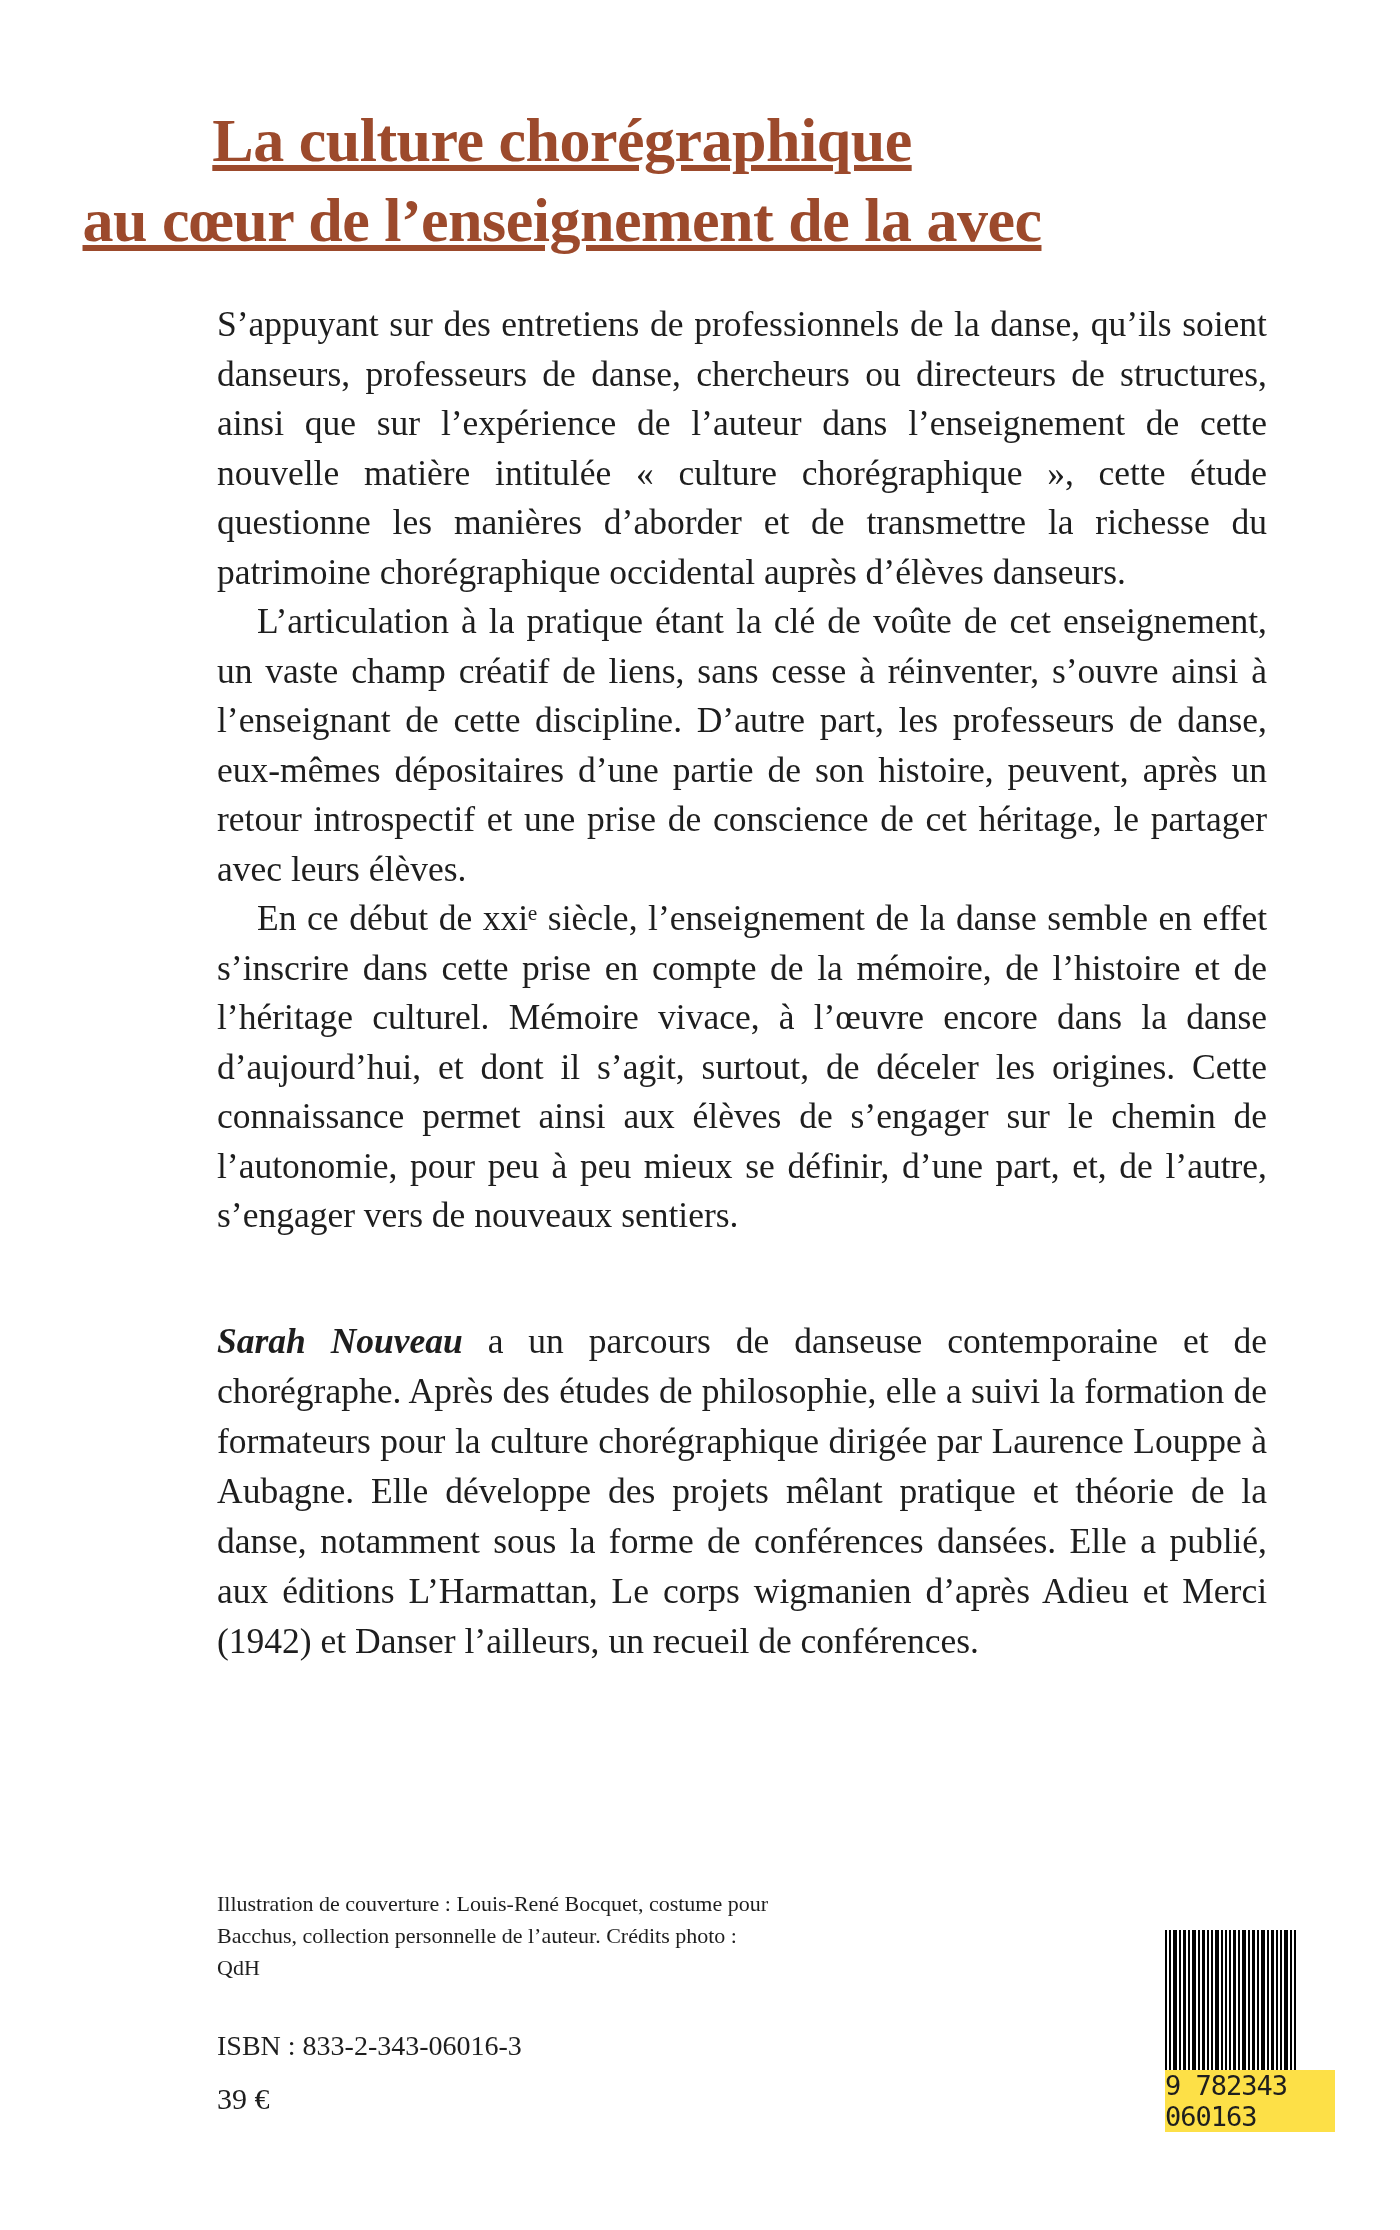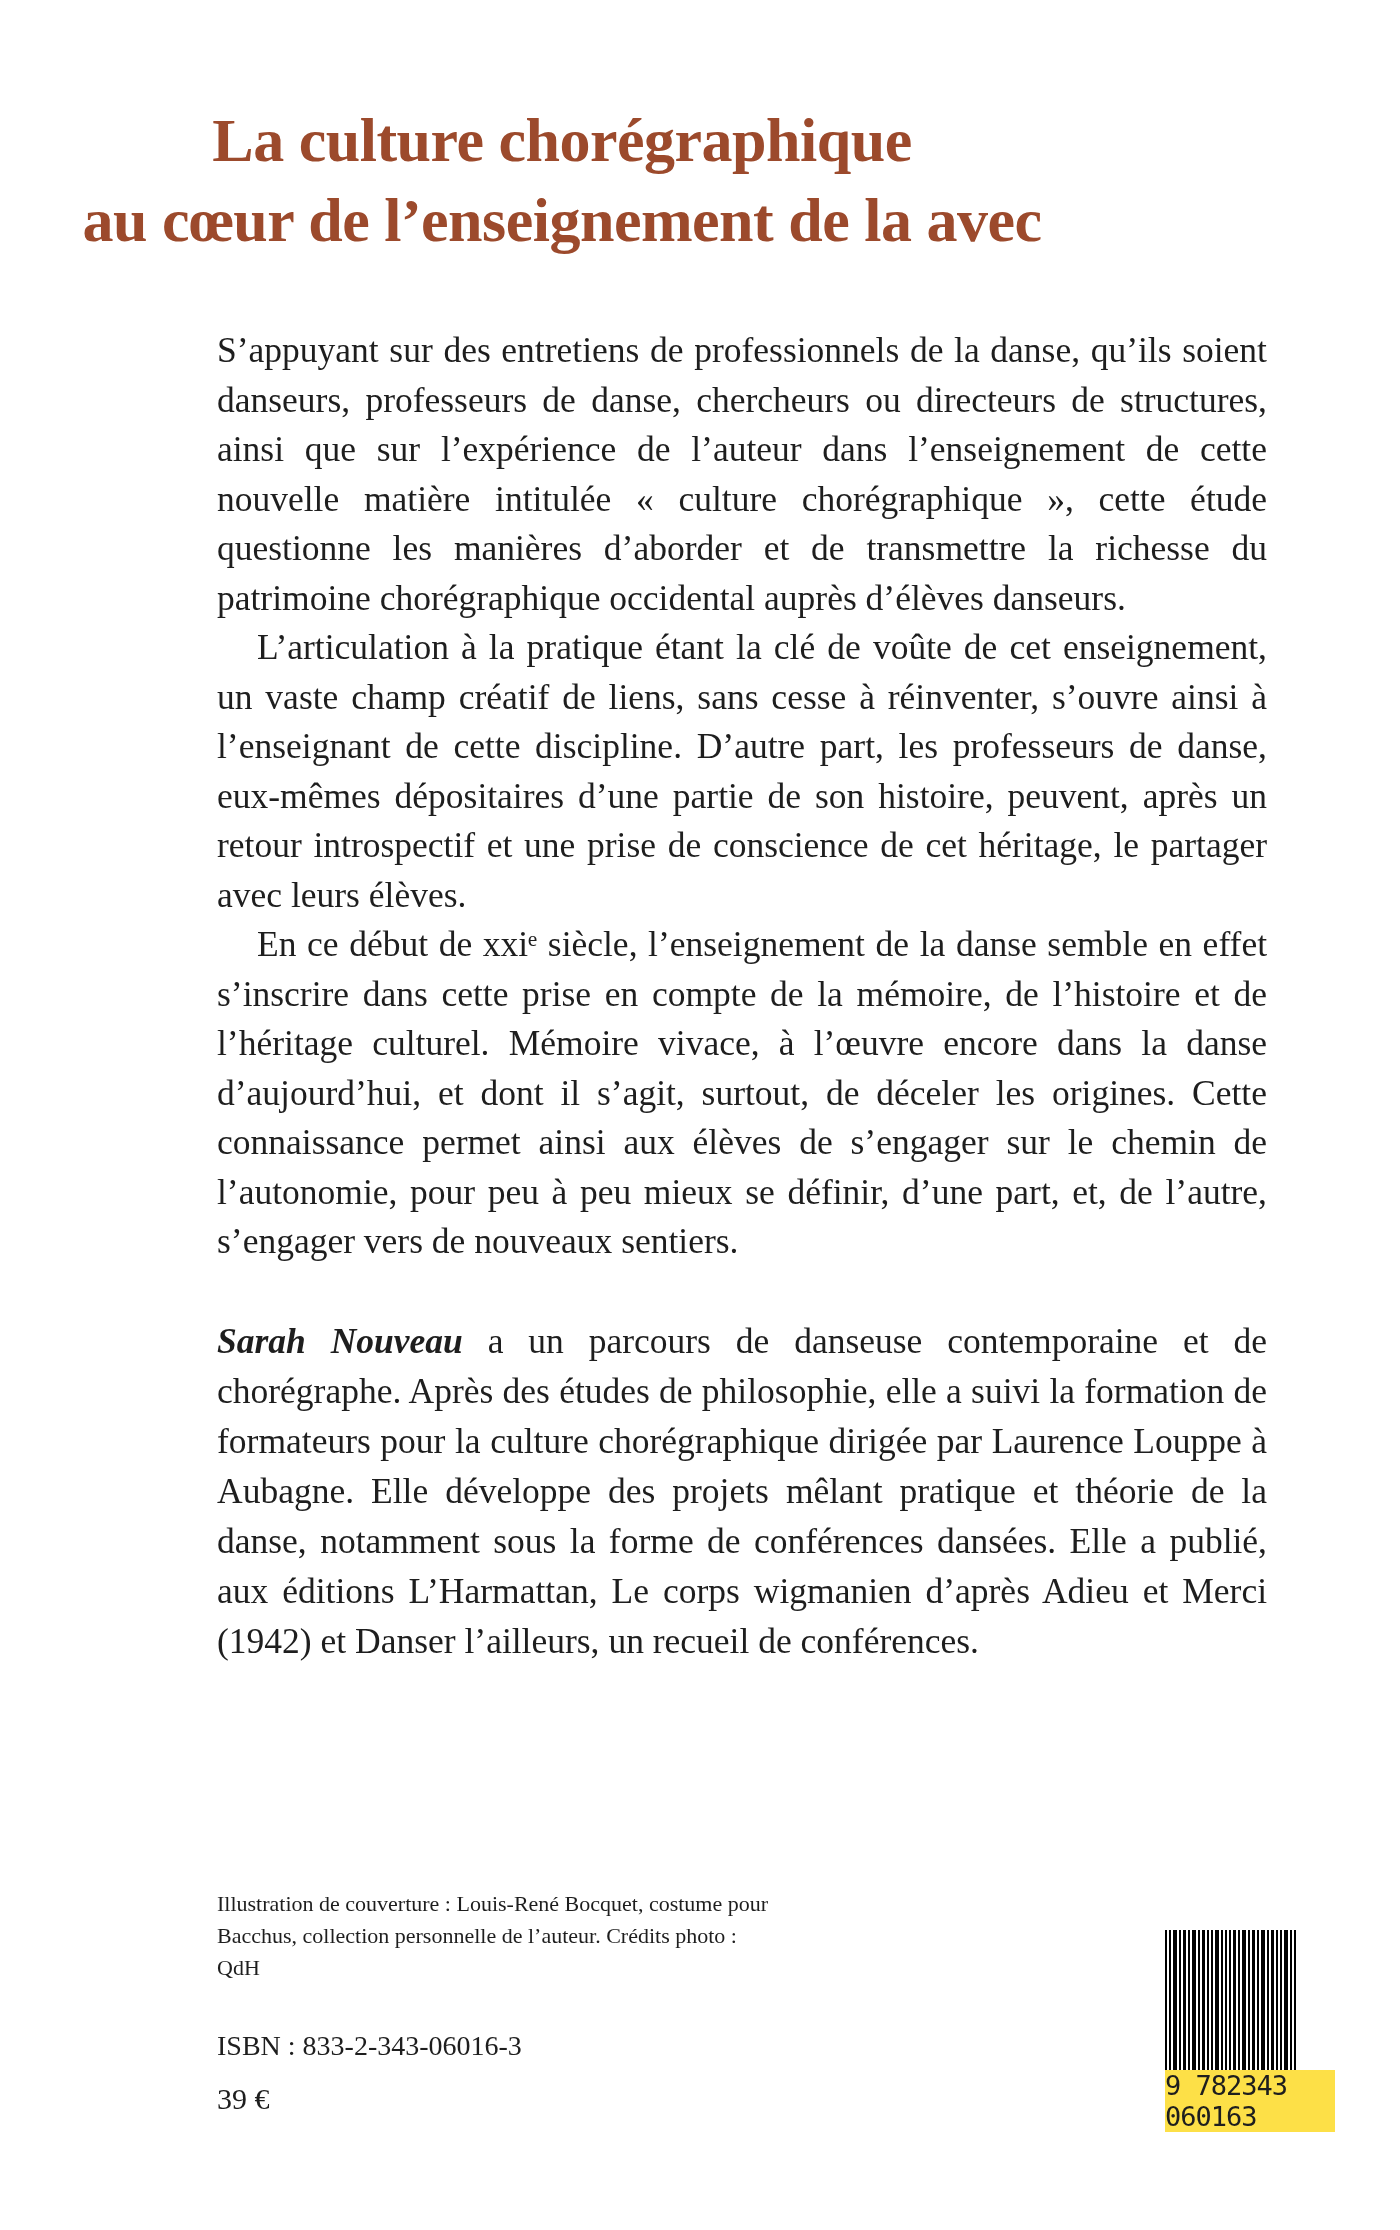--- a/index.html
+++ b/index.html
@@ -1,20 +1,20 @@
 <!DOCTYPE html>
 <html><head>
 <meta charset="utf-8">
 <style>
   html, body { margin:0; padding:0; background:#ffffff; }
   body { width:1400px; height:2230px; position:relative; overflow:hidden;
          font-family:"Liberation Serif","DejaVu Serif",serif; color:#1e1e1e; }
   .title { position:absolute; left:0; width:1124px; top:100px; text-align:center;
-           color:#9c4a2c; font-weight:bold; font-size:62px; line-height:80px; letter-spacing:-0.5px; }
-  .body-text { position:absolute; left:217px; width:1050px; top:326px;
+           color:#9c4a2c; font-weight:bold; font-size:62px; line-height:80px; letter-spacing:-0.5px;text-decoration:underline; }
+  .body-text { position:absolute; left:217px; width:1050px; top:300px;
                font-size:35.5px; line-height:49.5px; text-align:justify; }
   .body-text p { margin:0; }
   .body-text p + p { text-indent:40px; }
   .author { position:absolute; left:217px; width:1050px; top:1316px;
             font-size:35.5px; line-height:50px; text-align:justify; }
   .author .i { }
   .author b { font-style:italic; font-weight:bold; }
   .credits { position:absolute; left:217px; top:1888px; width:560px;
              font-size:22px; line-height:32px; }
   .isbn { position:absolute; left:217px; top:2030px; font-size:28px; }

